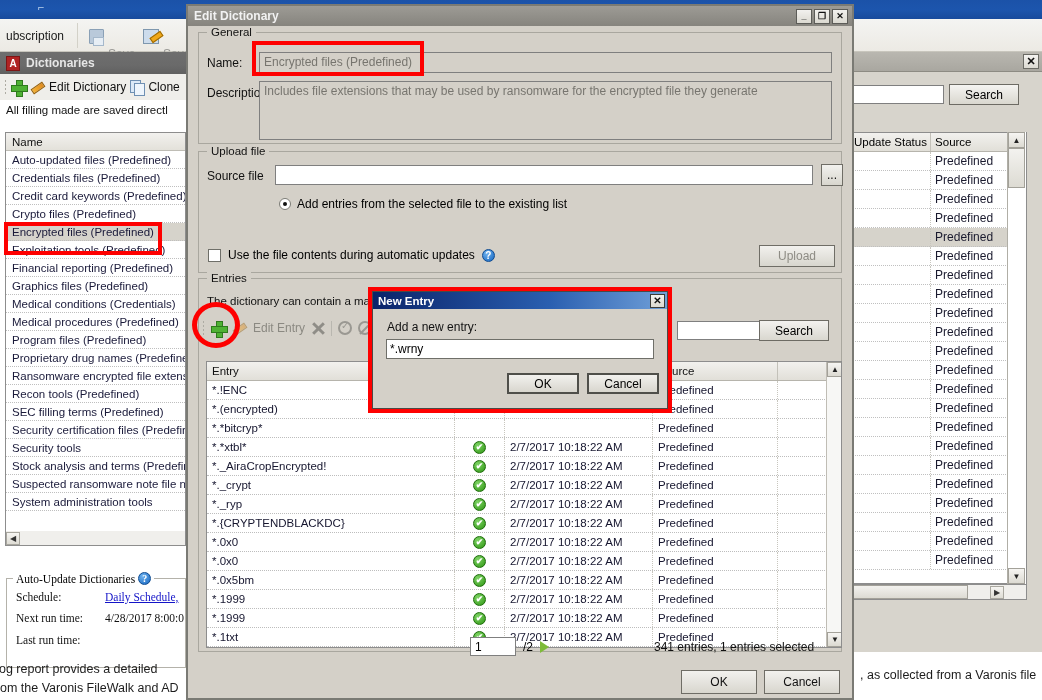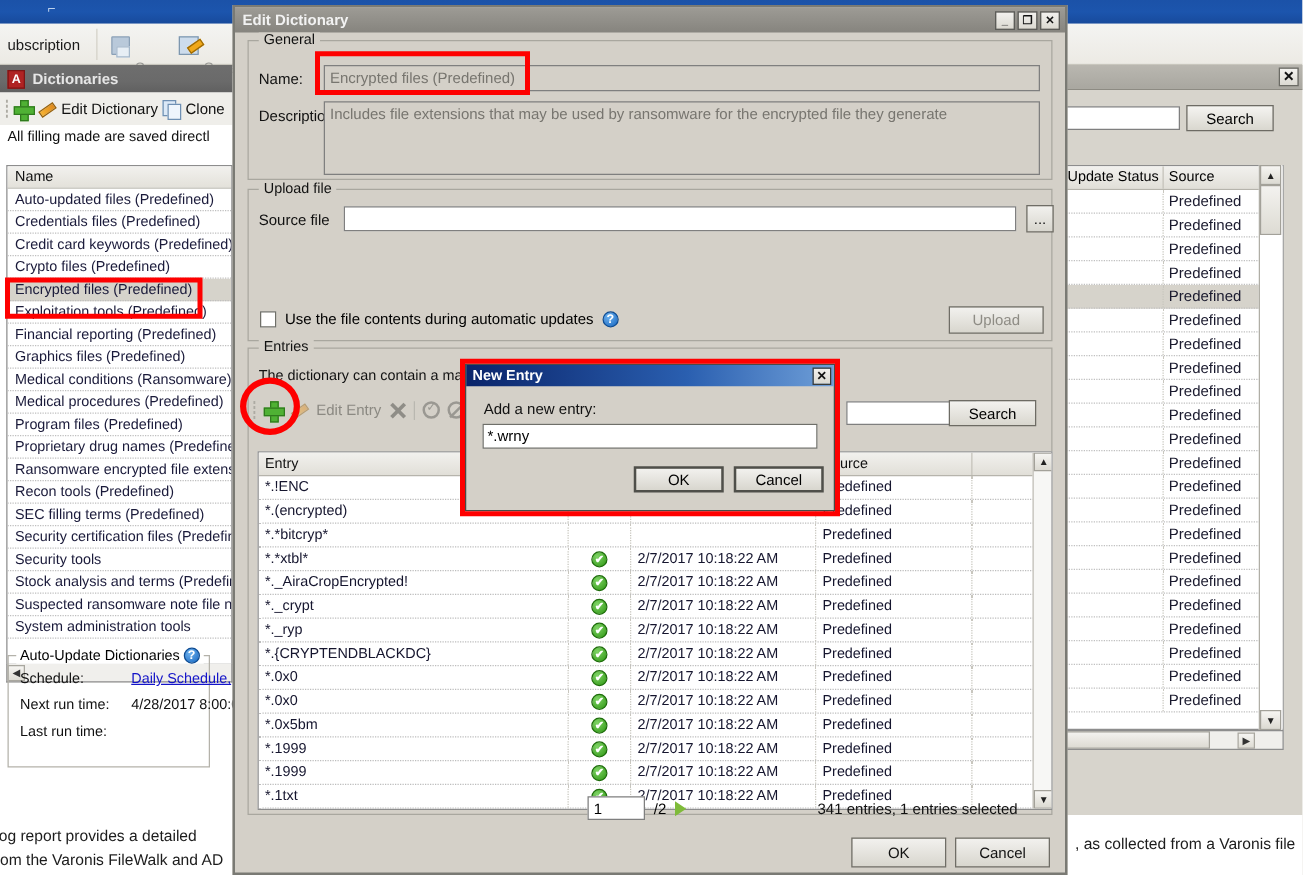--- a/index.html
+++ b/index.html
@@ -131,22 +131,23 @@
     position: absolute; left: 5px; top: 531px; width: 181px; height: 15px;
     background: #f0efec; border: 1px solid #8d8d8d; border-top: none;
     display: flex; align-items: center;
   }
   .hs-btn { width: 14px; height: 13px; background: linear-gradient(180deg,#f6f5f2,#dedcd4);
     border: 1px solid #a9a79f; display:flex;align-items:center;justify-content:center;
     font-size: 8px; color:#333; }
 
   
   .au-group {
-    position: absolute; left: 6px; top: 524px; width: 162px; height: 90px;
+    position: absolute; left: 6px; top: 578px; width: 180px; height: 90px;
     border: 1px solid #b4b2aa;
+    font-family: Liberation Serif, serif;
   }
   .au-legend {
     position: absolute; left: 6px; top: -7px; background: #fff; padding: 0 3px;
     font-size: 11.5px; display:flex; align-items:center; gap: 3px;
   }
   .help-dot {
     width: 13px; height: 13px; border-radius: 50%;
     background: radial-gradient(circle at 35% 30%, #6fb3ef, #1565c0);
     color: #fff; font-size: 10px; font-weight: bold; display:flex;
     align-items:center; justify-content:center; border:1px solid #0d4b92;
@@ -414,21 +415,21 @@
         <div class="dl-row">
           <span>Exploitation tools (Predefined)</span>
         </div>
         <div class="dl-row">
           <span>Financial reporting (Predefined)</span>
         </div>
         <div class="dl-row">
           <span>Graphics files (Predefined)</span>
         </div>
         <div class="dl-row">
-          <span>Medical conditions (Ransomware)</span>
+          <span>Medical conditions (Credentials)</span>
         </div>
         <div class="dl-row">
           <span>Medical procedures (Predefined)</span>
         </div>
         <div class="dl-row">
           <span>Program files (Predefined)</span>
         </div>
         <div class="dl-row">
           <span>Proprietary drug names (Predefined</span>
         </div>
@@ -615,20 +616,24 @@
     </div>
 
     <div class="grp" style="left:10px; top:145px; width:644px; height:122px;">
       <span class="grp-legend">Upload file</span>
       <span class="lbl" style="left:8px; top:17px;">Source file</span>
       <div class="txtbox" style="left:76px; top:13px; width:538px; height:20px;">
         <span></span>
       </div>
       <div class="btn" style="left:622px; top:12px; width:22px; height:22px;">...</div>
 
+      <div class="radio-row" style="left:80px; top:45px;">
+        <span class="radio checked"></span>
+        <span>Add entries from the selected file to the existing list</span>
+      </div>
 
       <div class="chk-row" style="left:9px; top:96px;">
         <span class="chkbox"></span>
         <span>Use the file contents during automatic updates</span>
         <span class="help-dot">?</span>
       </div>
       <div class="btn disabled" style="left:560px; top:93px; width:76px; height:22px;">Upload</div>
     </div>
 
     <div class="grp" style="left:10px; top:272px; width:644px; height:374px;">

